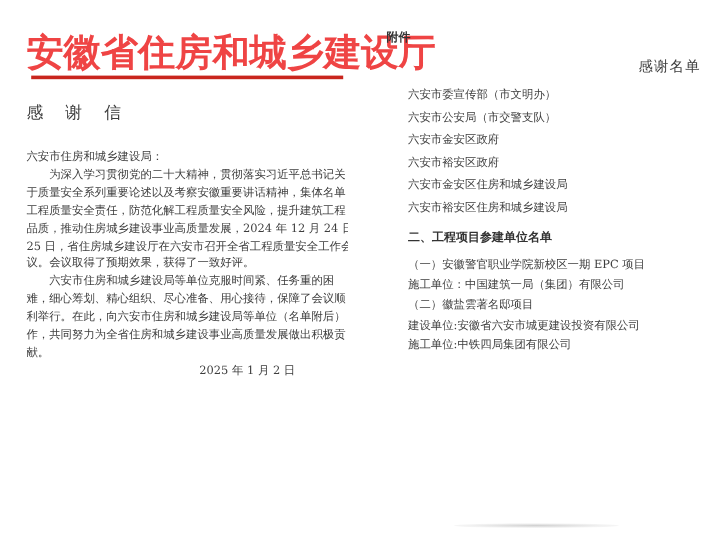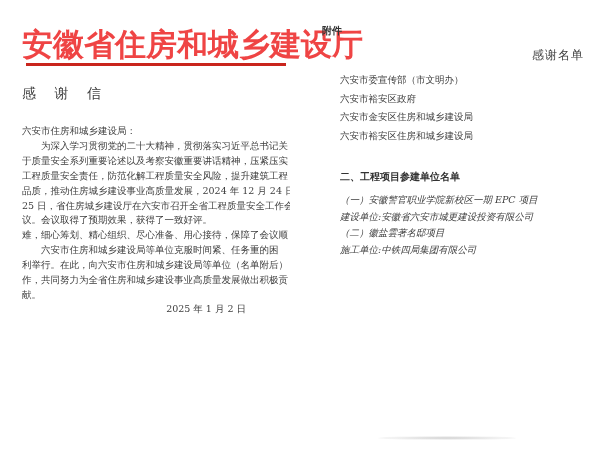--- a/index.html
+++ b/index.html
@@ -83,38 +83,37 @@
     letter-spacing: 1px;
   }
   .section-heading {
     font-size: 10px;
     font-weight: bold;
     color: #333333;
     padding-left: 18px;
     white-space: nowrap;
   }
   .heading-1 { margin-top: 23px; }
-  .heading-2 { margin-top: 24px; }
+  .heading-2 { margin-top: 8px; }
   .group-list {
     margin-top: 7px;
     font-size: 9.5px;
     line-height: 18.7px;
     padding-left: 18px;
   }
   .group-list .line,
   .project-list .line {
     white-space: nowrap;
     overflow: hidden;
   }
   .project-list {
     margin-top: 8px;
     font-size: 9.5px;
     line-height: 16.8px;
     padding-left: 18px;
-    font-style: italic;
   }
 
   
   .page-shadow {
     position: absolute;
     left: 378px;
     top: 436px;
     width: 138px;
     height: 4px;
     background: radial-gradient(ellipse at center, rgba(170,170,170,0.55) 0%, rgba(200,200,200,0.25) 55%, rgba(255,255,255,0) 100%);
@@ -129,58 +128,61 @@
   <div class="red-rule"></div>
 
   <div class="letter-title">感 谢 信</div>
 
   <div class="letter-body">
     <div class="line">六安市住房和城乡建设局：</div>
 
     <div>
 
     <div class="line">　　为深入学习贯彻党的二十大精神，贯彻落实习近平总书记关</div>
-        <div class="line">于质量安全系列重要论述以及考察安徽重要讲话精神，压紧压实</div>
+        <div class="line">于质量安全系列重要论述以及考察安徽重要讲话精神，集体名单</div>
         <div class="line">工程质量安全责任，防范化解工程质量安全风险，提升建筑工程</div>
         <div class="line">品质，推动住房城乡建设事业高质量发展，2024 年 12 月 24 日—</div>
         <div class="line">25 日，省住房城乡建设厅在六安市召开全省工程质量安全工作会</div>
         <div class="line">议。会议取得了预期效果，获得了一致好评。</div>
       </div>
 
     <div>
 
-    <div class="line">难，细心筹划、精心组织、尽心准备、用心接待，保障了会议顺</div>
-        <div class="line">　　六安市住房和城乡建设局等单位克服时间紧、任务重的困</div>
+    <div class="line">　　六安市住房和城乡建设局等单位克服时间紧、任务重的困</div>
+        <div class="line">难，细心筹划、精心组织、尽心准备、用心接待，保障了会议顺</div>
         <div class="line">利举行。在此，向六安市住房和城乡建设局等单位（名单附后）</div>
         <div class="line">作，共同努力为全省住房和城乡建设事业高质量发展做出积极贡</div>
         <div class="line">献。</div>
       </div>
   </div>
 
   <div class="letter-date">2025 年 1 月 2 日</div>
 </div>
 
 <div class="page-right">
   <div class="attach-label">附件</div>
 
   <div class="attach-title">感谢名单</div>
 
 
   <div class="group-list">
 
       <div class="line">六安市委宣传部（市文明办）</div>
+      <div class="line">六安市公安局（市交警支队）</div>
+      <div class="line">六安市金安区政府</div>
       <div class="line">六安市裕安区政府</div>
       <div class="line">六安市金安区住房和城乡建设局</div>
       <div class="line">六安市裕安区住房和城乡建设局</div>
     </div>
 
   <div class="section-heading heading-2">二、工程项目参建单位名单</div>
 
   <div class="project-list">
 
   <div class="line">（一）安徽警官职业学院新校区一期 EPC 项目</div>
+      <div class="line">施工单位：中国建筑一局（集团）有限公司</div>
+      <div class="line">（二）徽盐雲著名邸项目</div>
       <div class="line">建设单位:安徽省六安市城更建设投资有限公司</div>
-      <div class="line">（二）徽盐雲著名邸项目</div>
       <div class="line">施工单位:中铁四局集团有限公司</div>
     </div>
 </div>
 
 <div class="page-shadow"></div>
 
 </body></html>

